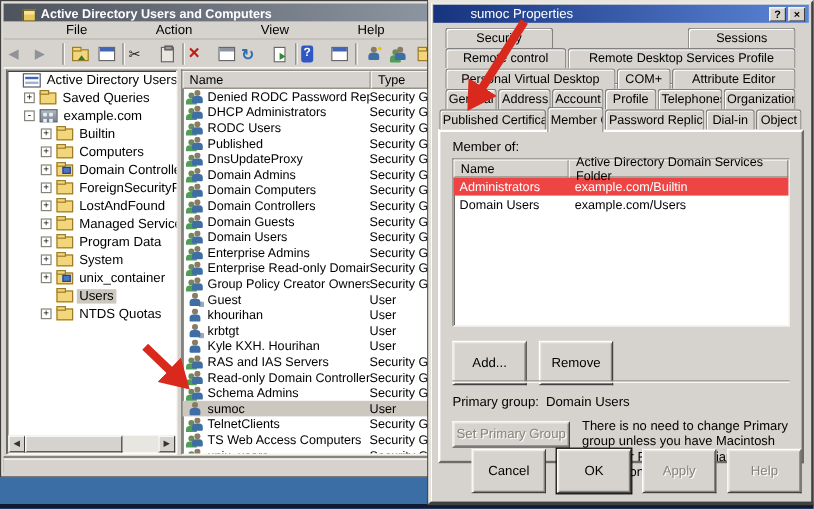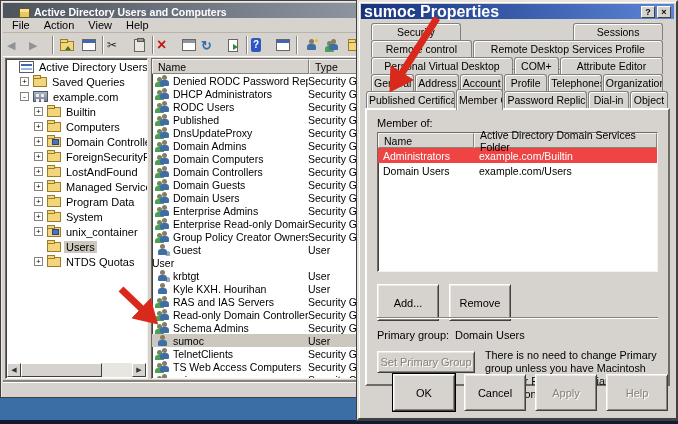--- a/index.html
+++ b/index.html
@@ -27,21 +27,21 @@
          background:#d6d3ce; border:1px solid #404040;
          box-shadow:inset 1px 1px 0 #ece9e2; }
   .mmc-titlebar { position:absolute; left:2px; top:2px; right:2px; height:15px;
          background:linear-gradient(90deg,#4e545e,#8d95a1);
          display:flex; align-items:flex-end; padding:0 16px; gap:4px; }
   .mmc-title { color:#fff; font-weight:bold; font-size:10.5px; white-space:nowrap; overflow:hidden; }
   .console-ico { width:11px; height:10px; background:#e8c860; border:1px solid #6b5a18; flex:none;
          box-shadow:inset 0 3px 0 #f7e49a; }
   .menubar { position:absolute; left:2px; top:17px; right:2px; height:15px; background:#d6d3ce;
          display:flex; align-items:center; gap:2px; padding-left:3px; border-bottom:1px solid #b8b4ac; }
-  .menu-item { padding:13px 6px; }
+  .menu-item { padding:13px 6px;margin-left:43px; }
   .toolbar { position:absolute; left:2px; top:33px; right:2px; height:23px; background:#d6d3ce;
          display:flex; align-items:center; padding-left:3px; border-bottom:1px solid #fff; }
   .tb-btn { width:22px; height:20px; border:1px solid transparent; background:transparent;
          display:flex; align-items:center; justify-content:center; flex:none; position:relative; }
 
   
   .tb-g { font-size:12px; line-height:1; }
   [data-icon="back"] .tb-g, [data-icon="forward"] .tb-g { color:#8f9296; font-size:11px; }
   [data-icon="cut"] .tb-g { font-size:12px; color:#222; }
   [data-icon="delete"] .tb-g { color:#c41a12; font-weight:bold; font-size:16px; }
@@ -125,21 +125,21 @@
   .statusbar { position:absolute; left:2px; right:2px; bottom:2px; height:13px; background:#d6d3ce; border-top:1px solid #fff;
         box-shadow:0 -2px 0 #87837a; }
 
   
   .dialog { position:absolute; left:357px; top:0; width:321px; height:420px; z-index:2;
         background:#d6d3ce; border:2px solid; border-color:#e8e5de #404040 #404040 #e8e5de;
         box-shadow:inset 1px 1px 0 #fff, 0 0 0 1px #404040; }
   .dlg-titlebar { position:absolute; left:2px; top:2px; right:2px; height:15px;
         background:linear-gradient(90deg,#16337e,#5c85d6);
         display:flex; align-items:center; padding:0 3px; }
-  .dlg-title { color:#fff; font-weight:bold; font-size:16px; flex:1; }
+  .dlg-title { color:#fff; font-weight:normal; font-size:11px; flex:1;margin-left:28px; }
   .cap-btn { width:14px; height:12px; margin-left:2px; font-size:9px; font-weight:bold; line-height:10px;
         text-align:center; background:#d6d3ce; border:1px solid; border-color:#fff #404040 #404040 #fff; flex:none; }
 
   .tabs-area { position:absolute; left:6px; right:6px; top:21px; }
   .tab-row { display:flex; height:17px; padding:0 6px; }
   .tab-row.front { padding:0 1px; position:relative; z-index:2; }
   .tab { background:#d6d3ce; border:1px solid #808080; border-bottom:none; border-radius:3px 3px 0 0;
         box-shadow:inset 1px 1px 0 #fff; font-size:10.5px; text-align:center; padding:2px 2px 0;
         white-space:nowrap; overflow:hidden; flex-basis:0; margin-right:1px; }
   .tab[data-active="true"] { position:relative; top:-2px; padding-top:4px; height:21px; z-index:3;
@@ -516,20 +516,24 @@
 
         <div class="list-row" data-selected="false">
           <span class="cell-name">
             <span class="mini" data-icon="user-disabled"></span>
             <span>Guest</span>
           </span>
           <span class="cell-type">User</span>
         </div>
 
         <div class="list-row" data-selected="false">
+          <span class="cell-name">
+            <span class="mini" data-icon="user"></span>
+            <span>khourihan</span>
+          </span>
           <span class="cell-type">User</span>
         </div>
 
         <div class="list-row" data-selected="false">
           <span class="cell-name">
             <span class="mini" data-icon="user-disabled"></span>
             <span>krbtgt</span>
           </span>
           <span class="cell-type">User</span>
         </div>
@@ -675,22 +679,22 @@
     <div class="mo-sep"></div>
 
     <div class="pg-label">Primary group:</div>
     <div class="pg-value">Domain Users</div>
 
     <button class="btn setpg-btn" disabled="">Set Primary Group</button>
     <div class="pg-note">There is no need to change Primary group unless you have Macintosh clients or POSIX-compliant applications.</div>
   </div>
 
   <div class="dlg-buttons">
+    <button class="btn">Cancel</button>
     <button class="btn default">OK</button>
-    <button class="btn">Cancel</button>
     <button class="btn" disabled="">Apply</button>
     <button class="btn" disabled="">Help</button>
   </div>
 </div>
 
 <svg class="arrow-overlay" width="678" height="424" viewBox="0 0 678 424">
   <defs>
     <marker id="ah" markerWidth="3.4" markerHeight="4" refX="0.6" refY="2" orient="auto">
       <path d="M0,0 L3.4,2 L0,4 z" fill="#d9291c"></path>
     </marker>

